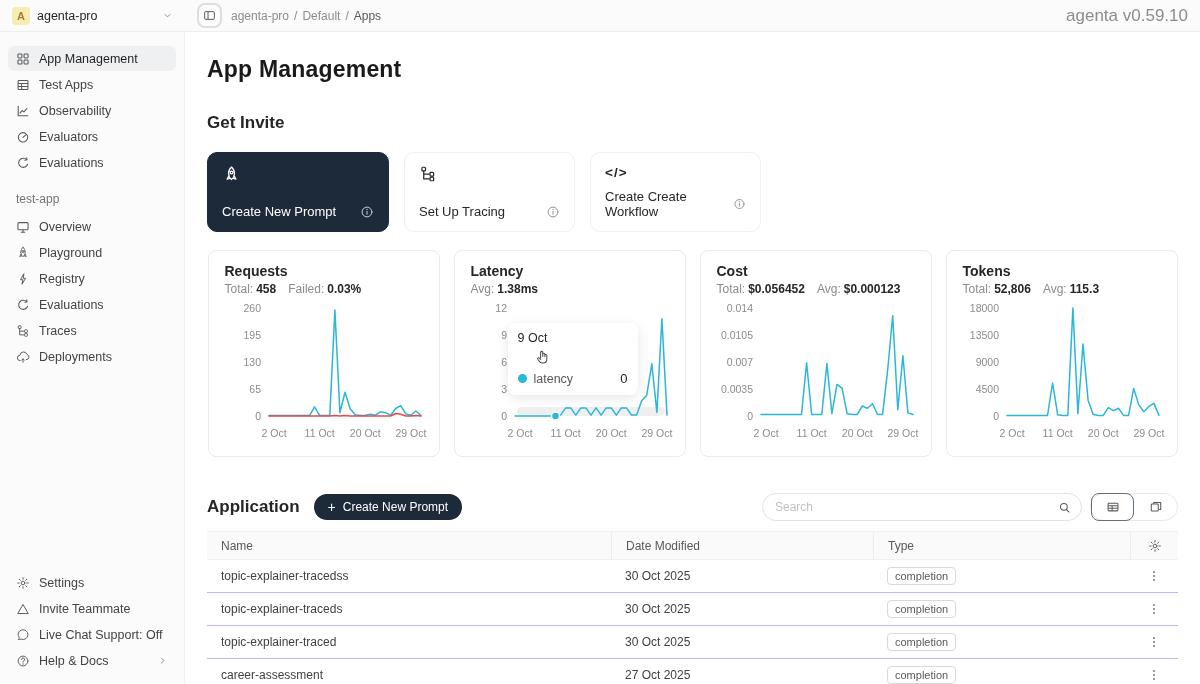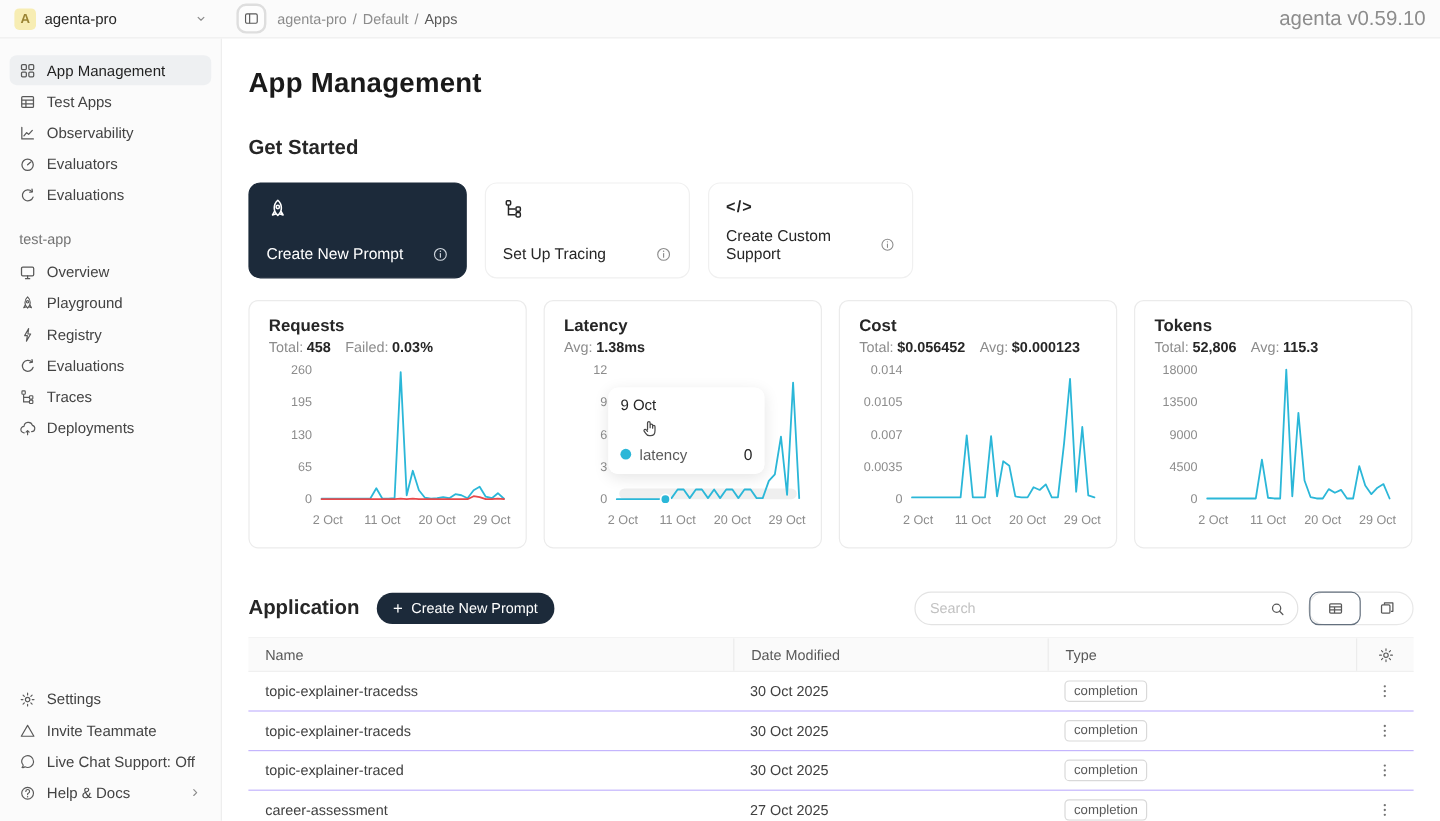--- a/index.html
+++ b/index.html
@@ -41,21 +41,21 @@
     padding:12px 14px; display:flex; flex-direction:column; justify-content:space-between; cursor:pointer; }
   .gs-card.dark { width:182px; background:#1c2a3a; border-color:#1c2a3a; color:#fff; }
   .gs-icon { width:19px; height:19px; color:#262626; }
   .gs-card.dark .gs-icon { color:#fff; }
   .gs-code { font-size:13.5px; font-weight:600; letter-spacing:1px; color:#262626; }
   .gs-bottom { display:flex; align-items:center; justify-content:space-between; font-size:13px; font-weight:500; }
   .gs-info { width:14px; height:14px; color:#8c8c8c; }
   .gs-card.dark .gs-info { color:#cfd6dd; }
 
   
-  .charts-row { display:flex; gap:14px; margin-top:18px; }
+  .charts-row { display:flex; gap:14px; margin-top:18px;justify-content:center; }
   .chart-card { width:232px; height:207px; border:1px solid #ebebeb; border-radius:8px;
     padding:12px 16px; position:relative; background:#fff; }
   .chart-title { font-size:14px; font-weight:600; color:#262626; }
   .chart-stats { margin-top:3px; font-size:12px; color:#8c8c8c; display:flex; gap:12px; }
   .stat-value { color:#262626; font-weight:700; margin-left:3px; }
   svg.plot { margin-top:4px; overflow:visible; display:block; }
   .tick { font-size:10.5px; fill:#8c8c8c; }
 
   .chart-tooltip { position:absolute; left:53px; top:72px; width:130px; background:rgba(255,255,255,.95);
     border-radius:8px; box-shadow:0 3px 12px rgba(0,0,0,.10); padding:8px 10px 9px; z-index:3; }
@@ -361,21 +361,21 @@
       <svg class="ic chev-right">
           <use href="#i-chev-right"></use>
         </svg>
     </div>
   </div>
 </aside>
 
 <main class="main">
   <h1 class="page-title">App Management</h1>
 
-  <h2 class="section-title">Get Started</h2>
+  <h2 class="section-title">Get Invite</h2>
   <div class="gs-cards">
     <div class="gs-card dark">
       <svg class="gs-icon">
           <use href="#i-rocket"></use>
         </svg>
       <div class="gs-bottom">
         <span>Create New Prompt</span>
         <svg class="gs-info">
             <use href="#i-info"></use>
           </svg>
@@ -388,21 +388,21 @@
       <div class="gs-bottom">
         <span>Set Up Tracing</span>
         <svg class="gs-info">
             <use href="#i-info"></use>
           </svg>
       </div>
     </div>
     <div class="gs-card">
       <span class="gs-code">&lt;/&gt;</span>
       <div class="gs-bottom">
-        <span>Create Custom Support</span>
+        <span>Create Create Workflow</span>
         <svg class="gs-info">
             <use href="#i-info"></use>
           </svg>
       </div>
     </div>
   </div>
 
   <div class="charts-row">
     <div class="chart-card">
       <div class="chart-title">Requests</div>

